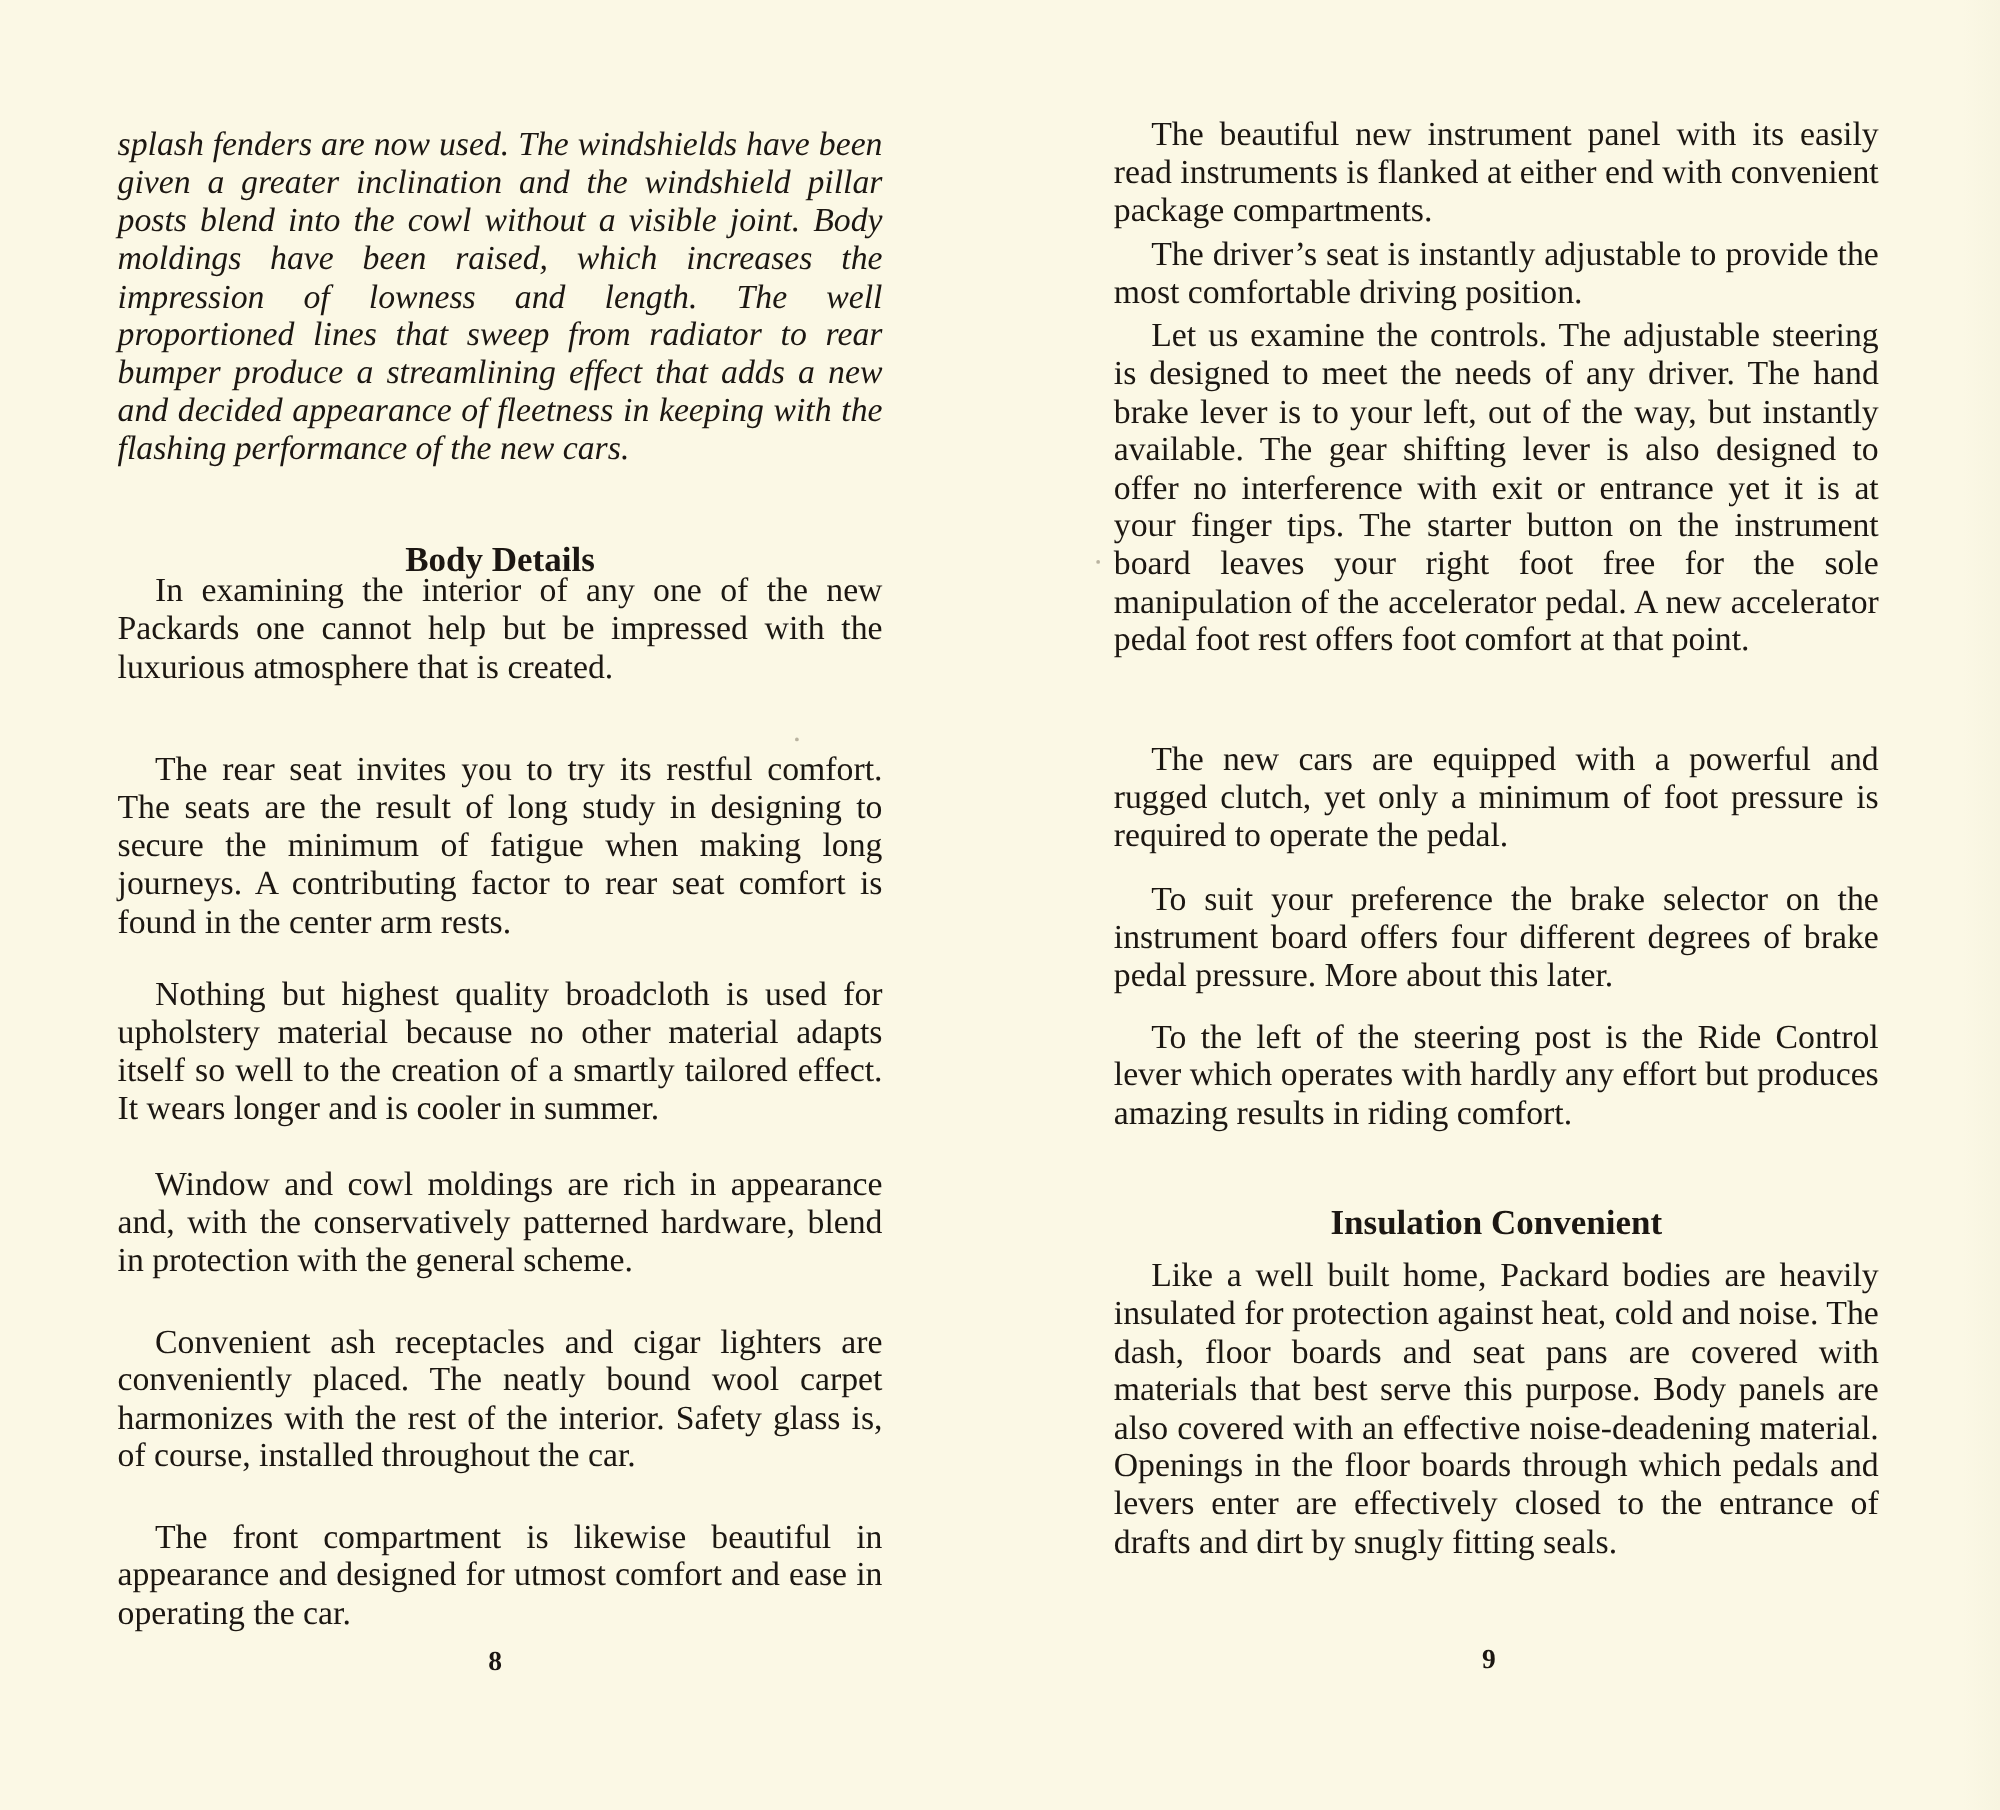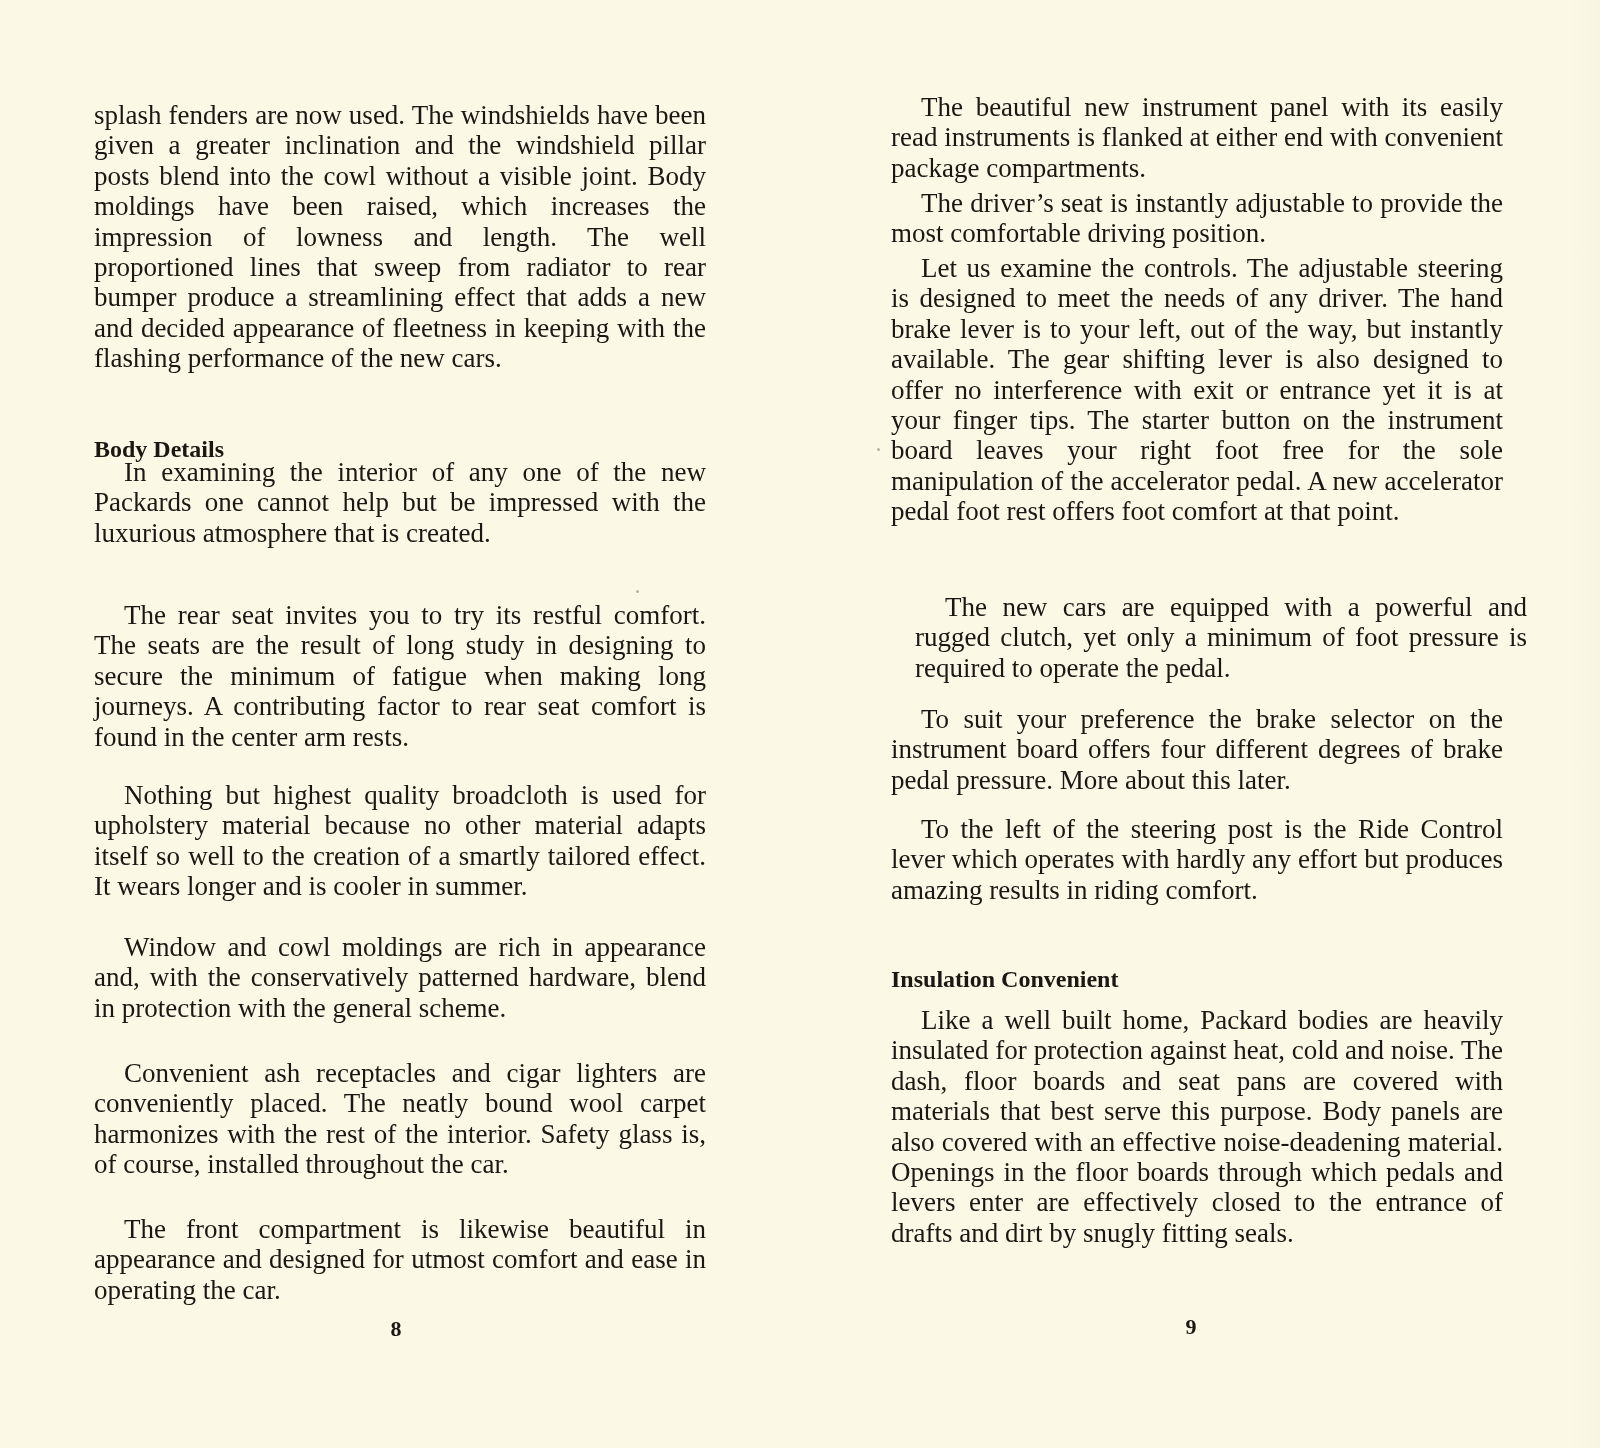--- a/index.html
+++ b/index.html
@@ -23,37 +23,38 @@
     margin: 0 0 5px 0;
     font-size: 27px;
     line-height: 30.4px;
     text-align: justify;
     text-indent: 30px;
     hyphens: manual;
   }
   p.para.no-indent { text-indent: 0; }
   h2.heading {
     margin: 0;
-    font-size: 24px;
+    font-size: 28px;
     font-weight: bold;
     line-height: 34px;
+    text-align: center;
   }
   .page-number {
     position: absolute; font-size: 22px; font-weight: bold;
     text-align: center; width: 40px;
   }
   .speck { position: absolute; width: 3px; height: 3px; border-radius: 50%; background: #b9b3a0; }
 </style>
 </head>
 <body>
 
 <div class="spread">
 
   <div class="page page-left">
-    <div class="text-block" style="top:100px;">
+    <div class="text-block" style="top:100px;font-style:italic;">
       <p class="para no-indent">splash fenders are now used. The windshields have been given a greater inclination and the windshield pillar posts blend into the cowl without a visible joint. Body moldings have been raised, which increases the impression of lowness and length. The well proportioned lines that sweep from radiator to rear bumper produce a streamlining effect that adds a new and decided appearance of fleetness in keeping with the flashing performance of the new cars.</p>
     </div>
 
     <div class="text-block" style="top:432px;">
       <h2 class="heading">Body Details</h2>
     </div>
 
     <div class="text-block" style="top:457px;">
       <p class="para">In examining the interior of any one of the new Packards one cannot help but be im­pressed with the luxurious atmosphere that is created.</p>
     </div>
@@ -79,21 +80,21 @@
   <div class="page page-right" style="left:891px;">
     <div class="text-block" style="top:92px;">
       <p class="para">The beautiful new instrument panel with its easily read instruments is flanked at either end with convenient package compartments.</p>
     </div>
     <div class="text-block" style="top:188px;">
       <p class="para">The driver’s seat is instantly adjustable to provide the most comfortable driving position.</p>
     </div>
     <div class="text-block" style="top:253px;">
       <p class="para">Let us examine the controls. The adjustable steering is designed to meet the needs of any driver. The hand brake lever is to your left, out of the way, but instantly available. The gear shifting lever is also designed to offer no interference with exit or entrance yet it is at your finger tips. The starter button on the instrument board leaves your right foot free for the sole manipulation of the accelerator pedal. A new accelerator pedal foot rest offers foot comfort at that point.</p>
     </div>
-    <div class="text-block" style="top:592px;margin-left:24px;">
+    <div class="text-block" style="top:592px;">
       <p class="para">The new cars are equipped with a powerful and rugged clutch, yet only a minimum of foot pressure is required to operate the pedal.</p>
     </div>
     <div class="text-block" style="top:704px;">
       <p class="para">To suit your preference the brake selector on the instrument board offers four different de­grees of brake pedal pressure. More about this later.</p>
     </div>
     <div class="text-block" style="top:814px;">
       <p class="para">To the left of the steering post is the Ride Control lever which operates with hardly any effort but produces amazing results in riding comfort.</p>
     </div>
 
     <div class="text-block" style="top:962px;">

